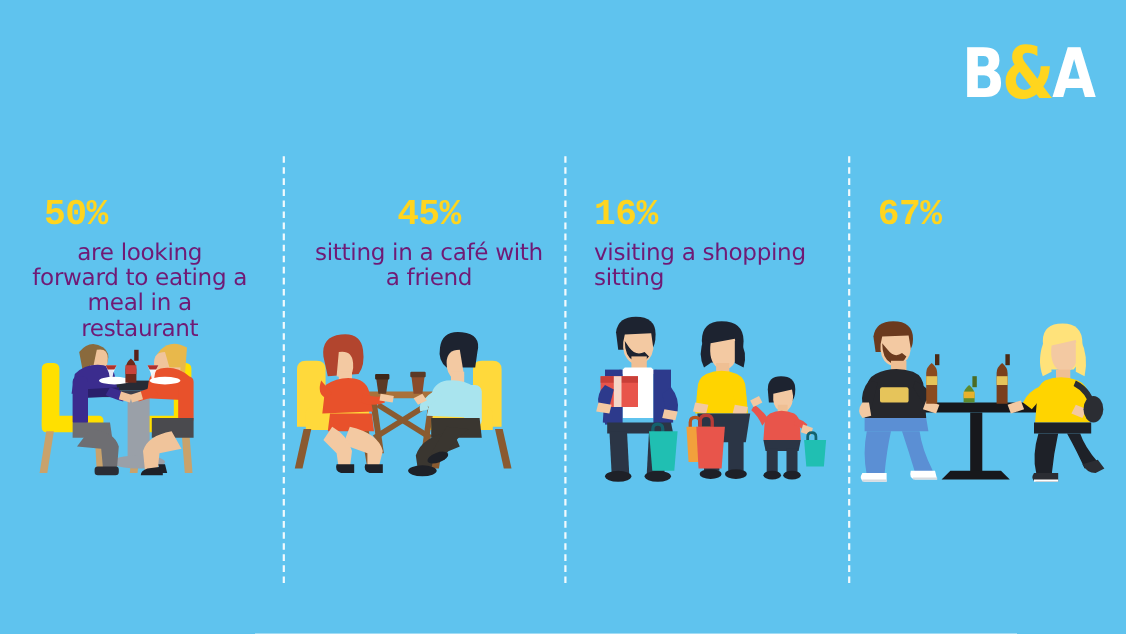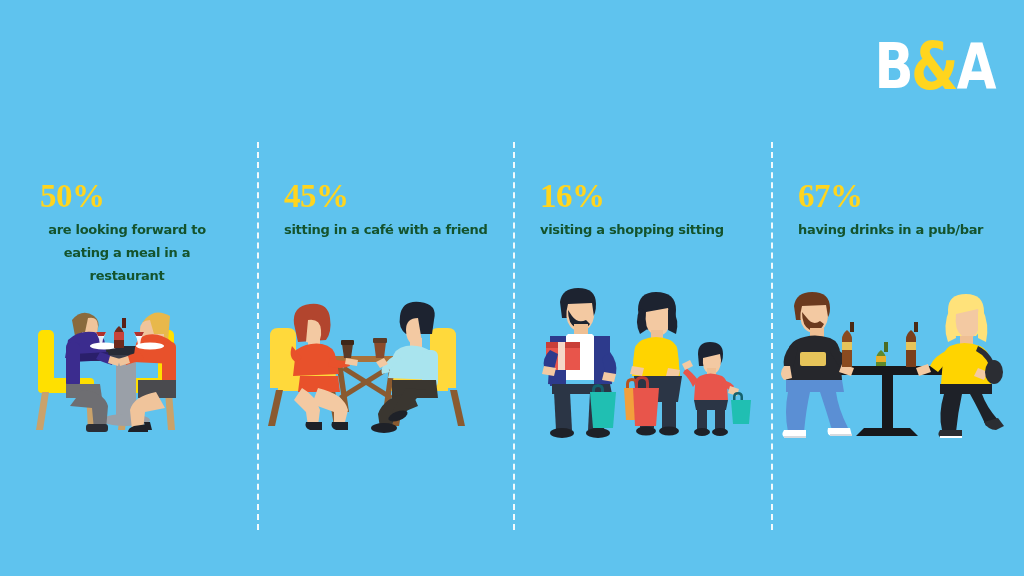--- a/index.html
+++ b/index.html
@@ -47,21 +47,21 @@
   }
 
   
   .col {
     position: absolute;
     top: 0;
     height: 576px;
     width: 256px;
   }
   .col-0 { left: 0px; }
-  .col-1 { left: 256px; }
+  .col-1 { left: 256px; text-align: center; }
   .col-2 { left: 512px; }
   .col-3 { left: 770px; }
 
   .divider {
     position: absolute;
     top: 142px;
     width: 0px;
     height: 388px;
     border-left: 2px dashed #FFFFFF;
     opacity: 0.92;
@@ -70,35 +70,35 @@
   .div-2 { left: 513px; }
   .div-3 { left: 771px; }
 
   .stat {
     position: absolute;
     top: 178px;
     left: 28px;
     width: 212px;
   }
   .pct {
-    font-family: Liberation Serif, serif;
+    font-family: Liberation Mono, monospace;
     font-weight: bold;
     font-size: 33px;
     line-height: 36px;
     color: #FFD51E;
     letter-spacing: -0.5px;
     margin: 0 0 4px 0;
   }
   .col-0 .pct { margin-left: 12px; }
   .caption {
     font-family: "DejaVu Sans", sans-serif;
-    font-weight: bold;
-    font-size: 13px;
+    font-weight: normal;
+    font-size: 21px;
     line-height: 23px;
-    color: #14532d;
+    color: #701a75;
     letter-spacing: -0.3px;
   }
   .col-0 .caption { text-align: center; width: 198px; }
 
   
   .art {
     position: absolute;
     left: 0;
     top: 280px;
     width: 256px;
@@ -318,21 +318,20 @@
 
         <path d="M226 112 q5 0 5 5 l0 5 l-2.5 0 l0 -5 q0 -2.5 -2.5 -2.5 q-2.5 0 -2.5 2.5 l0 5 l-2.5 0 l0 -5 q0 -5 5 -5 z" fill="#14626E"></path>
         <path d="M219 120 l20 0 l-2 24 l-16 0 z" fill="#20BFB2"></path>
       </svg>
     </div>
   </div>
 
   <div class="col col-3">
     <div class="stat">
       <div class="pct">67%</div>
-      <div class="caption">having drinks in a pub/bar</div>
     </div>
     <div class="art">
       <svg width="256" height="170" viewBox="0 0 256 170">
 
         <rect x="58" y="86" width="120" height="9" rx="2" fill="#17181C"></rect>
         <rect x="112" y="95" width="11" height="56" fill="#17181C"></rect>
         <path d="M86 156 l62 0 l-8 -8 l-46 0 z" fill="#17181C"></path>
 
         <rect x="114" y="62" width="4" height="10" fill="#4B6B24"></rect>
         <path d="M111 70 q5 4 5 9 l0 7 l-10 0 l0 -7 q0 -5 5 -9 z" fill="#5E8A2D"></path>

